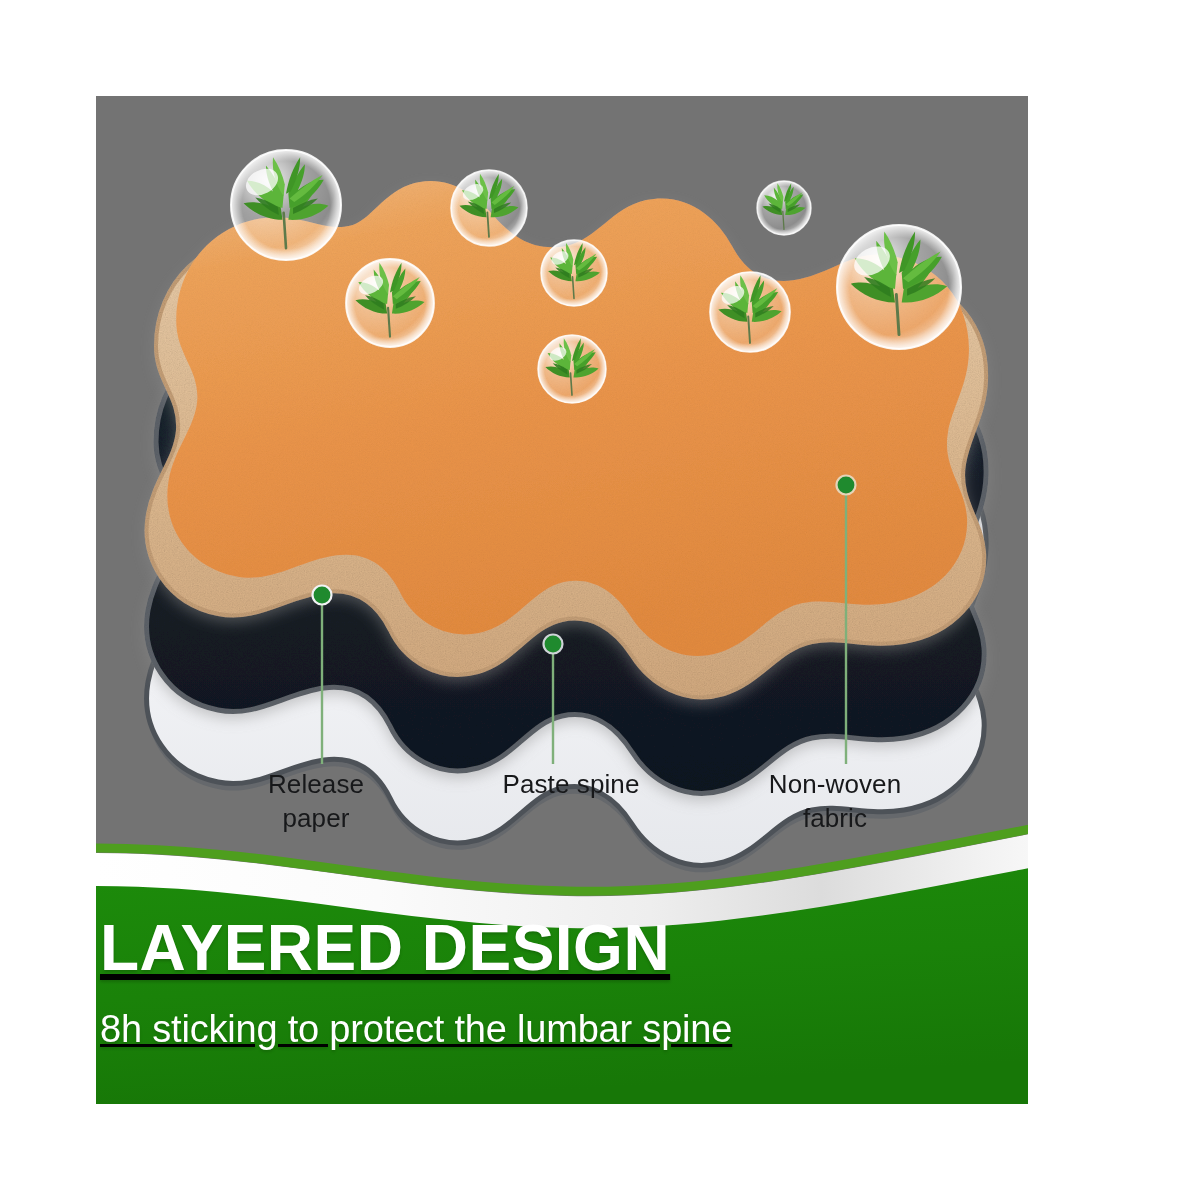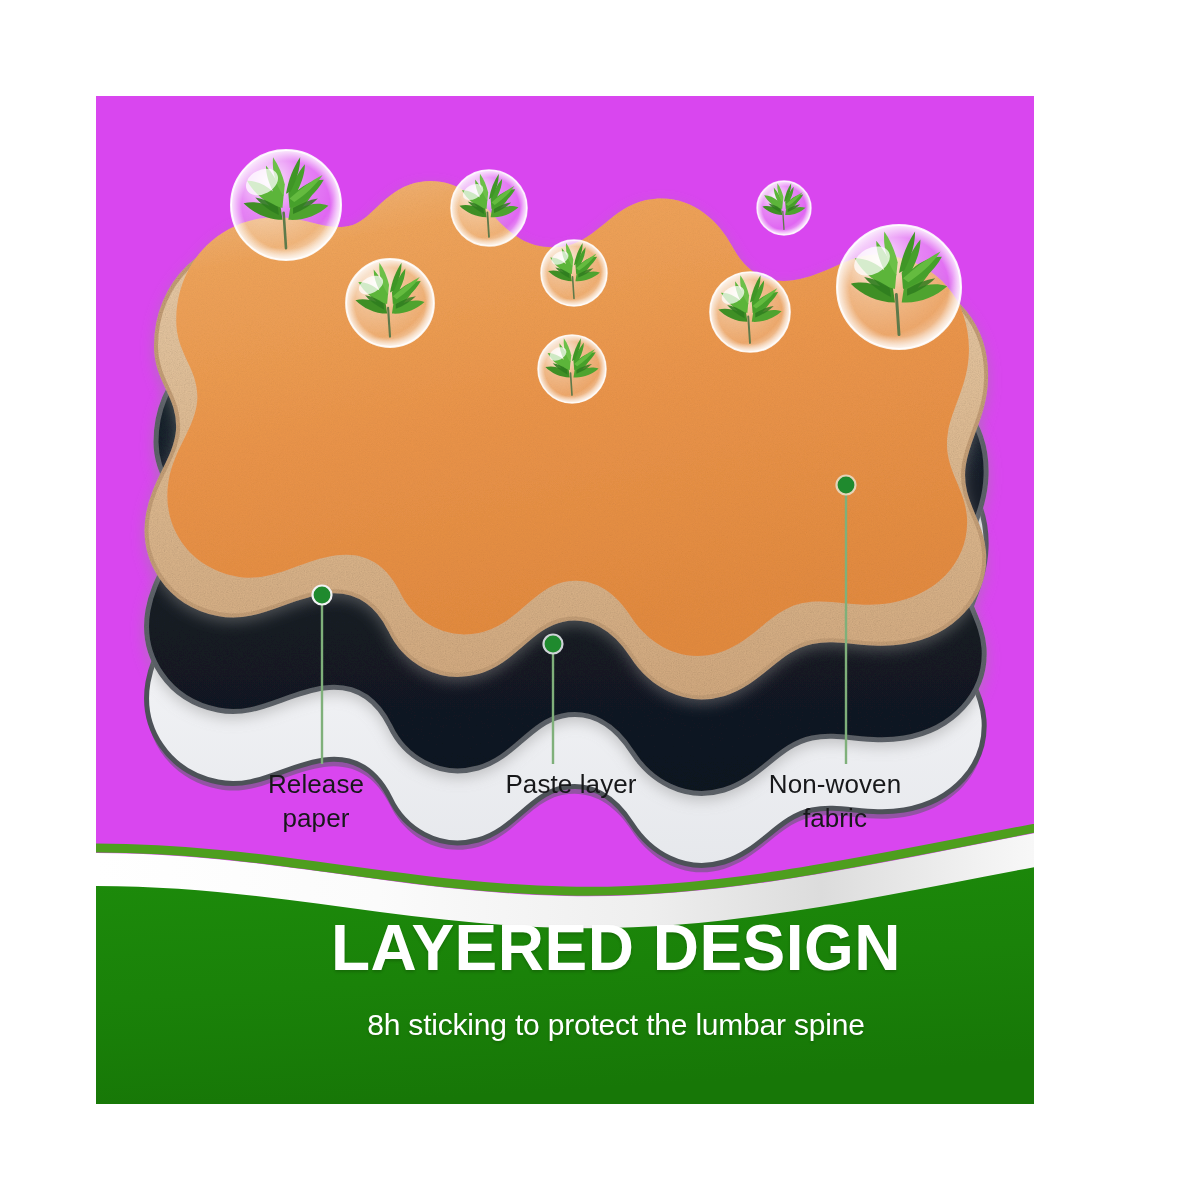--- a/index.html
+++ b/index.html
@@ -24,23 +24,22 @@
     background: #ffffff;
   }
 
   
   #panel {
     position: absolute;
     left: 96px;
     top: 96px;
     width: 932px;
     height: 1008px;
-    background: #d946ef;
+    background: #737373;
     overflow: hidden;
-    padding-left: 6px;
   }
 
   
   #stage {
     position: absolute;
     left: 0; top: 0;
     width: 1008px;
     height: 1008px;
   }
   #stage > svg, #stage > div {
@@ -64,39 +63,39 @@
     white-space: pre-line;
     font-family: "Liberation Sans", sans-serif;
   }
   #label-release  { left: 120px; top: 672px; width: 200px; }
   #label-paste    { left: 350px; top: 672px; width: 250px; }
   #label-nonwoven { left: 624px; top: 672px; width: 230px; }
 
   
   #banner-text {
     position: absolute;
-    left: 16px;
+    left: 4px;
     top: 820px;
     width: 1008px;
-    text-align: center;
     pointer-events: none;
+    text-decoration: underline;
   }
   #headline {
     color: #ffffff;
     font-size: 64px;
     font-weight: bold;
     letter-spacing: 0.5px;
     line-height: 1;
     margin: 0;
     text-shadow: 0 2px 3px rgba(0,0,0,0.18);
     font-family: "Liberation Sans", sans-serif;
   }
   #subhead {
     color: #ffffff;
-    font-size: 30px;
+    font-size: 38px;
     font-weight: normal;
     line-height: 1;
     margin: 30px 0 0 0;
     letter-spacing: -0.2px;
     text-shadow: 0 2px 3px rgba(0,0,0,0.15);
     font-family: "Liberation Sans", sans-serif;
   }
 </style>
 </head>
 <body>
@@ -345,21 +344,21 @@
         <g>
           <line x1="750" y1="389" x2="750" y2="668" stroke="#7fb07a" stroke-width="2.4"></line>
           <circle cx="750" cy="389" r="9.5" fill="#1f8a2e"></circle>
           <circle cx="750" cy="389" r="9.5" fill="none" stroke="#e6d3b8" stroke-width="2.2"></circle>
         </g>
       </svg>
 
       <div class="layer-label" id="label-release">Release
 paper</div>
 
-      <div class="layer-label" id="label-paste">Paste layer</div>
+      <div class="layer-label" id="label-paste">Paste spine</div>
 
       <div class="layer-label" id="label-nonwoven">Non-woven
 fabric</div>
 
       <svg class="svg-abs" width="1008" height="1008" viewBox="0 0 1008 1008">
         <defs>
           <linearGradient id="gRibbon" x1="0" y1="0" x2="1" y2="0">
             <stop offset="0%" stop-color="#ffffff"></stop>
             <stop offset="28%" stop-color="#fbfbfb"></stop>
             <stop offset="55%" stop-color="#eeeeee"></stop>

